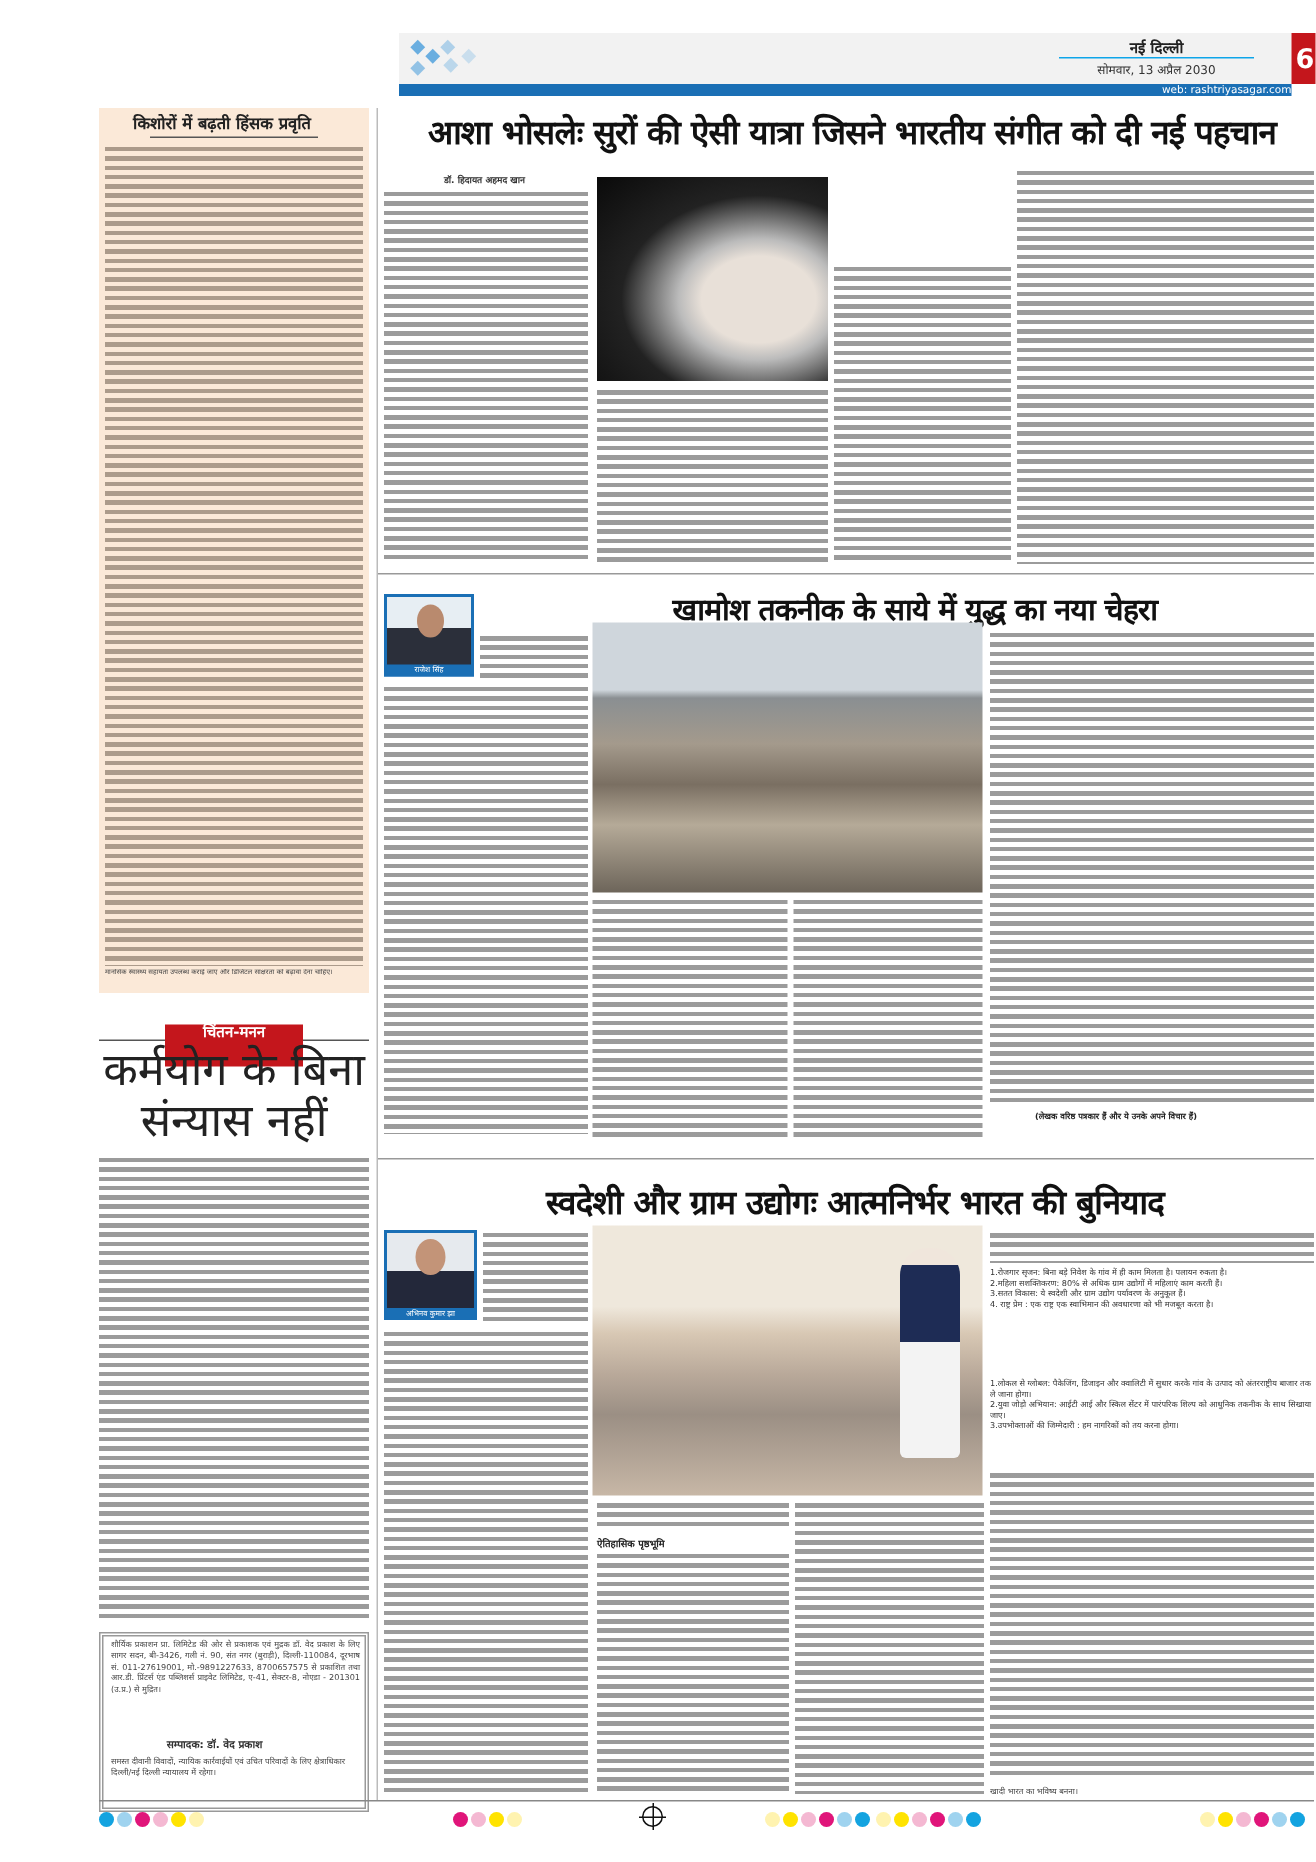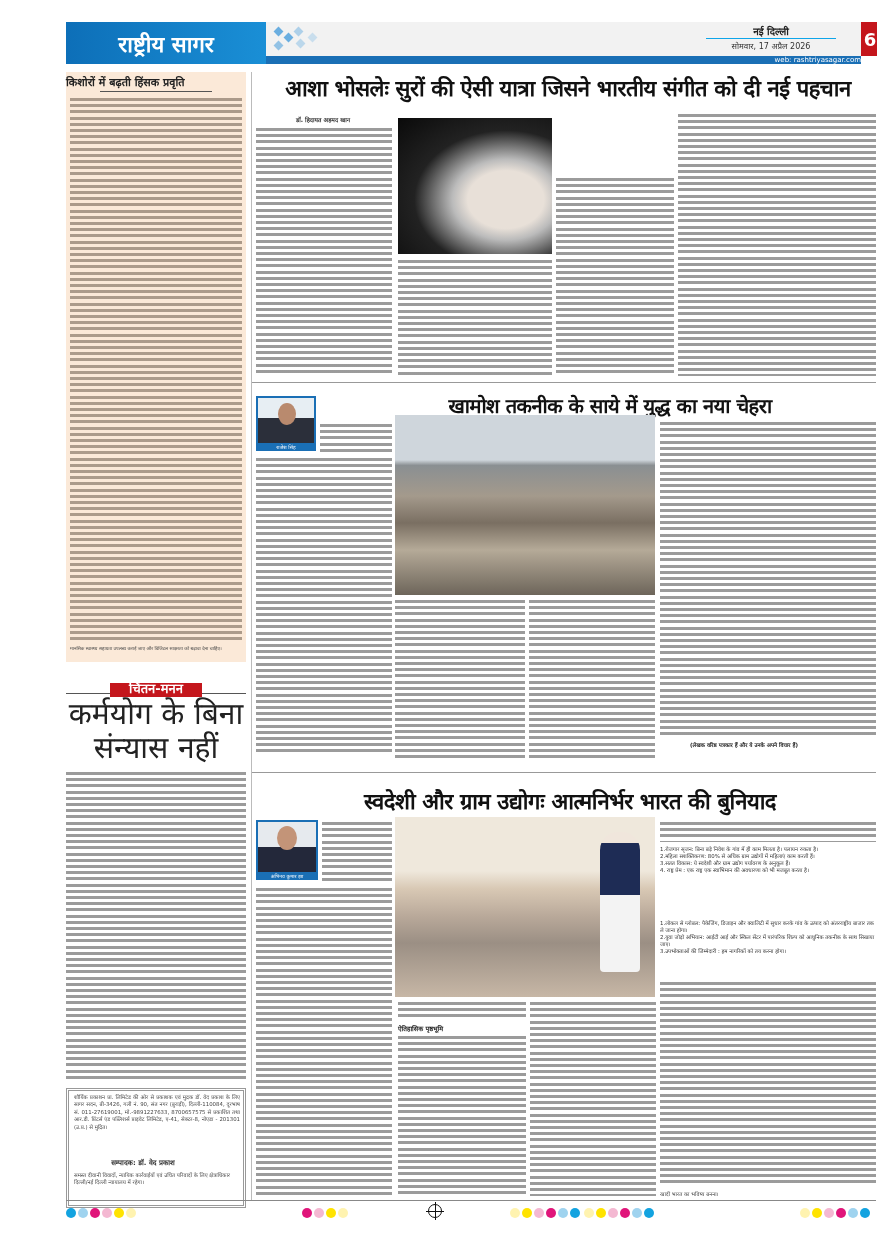--- a/index.html
+++ b/index.html
@@ -13,28 +13,28 @@
   .mid-bar{left:200px;top:0;width:595px;height:34px;background:#f2f2f2;}
   .blue-strip{left:200px;top:34px;width:595px;height:8px;background:#1a6fb5;}
   .section-title{left:340px;top:2px;width:220px;text-align:center;font-family:"DejaVu Serif",serif;font-weight:bold;font-size:22px;color:#111;}
   .city{left:640px;top:2px;width:130px;text-align:center;font-size:10px;font-weight:bold;border-bottom:1px solid #0ea5e9;}
   .date{left:640px;top:18px;width:130px;text-align:center;font-size:8px;color:#333;}
   .web{left:610px;top:34px;width:185px;text-align:right;font-size:7px;color:#fff;line-height:8px;}
   .page-num{left:795px;top:0;width:18px;height:34px;background:#c4161c;color:#fff;font-weight:bold;font-size:18px;display:flex;align-items:center;justify-content:center;}
 
   
   .left-box{left:66px;top:72px;width:180px;height:590px;background:#fbe9d8;}
-  .left-box-title{left:66px;top:74px;width:164px;font-family:"DejaVu Serif",serif;font-weight:bold;font-size:11px;color:#222;}
+  .left-box-title{left:66px;top:74px;width:164px;text-align:center;font-family:"DejaVu Serif",serif;font-weight:bold;font-size:11px;color:#222;}
   .left-box-rule{left:100px;top:91px;width:112px;height:1px;background:#555;}
   .text-block{font-size:4.6px;line-height:6.2px;color:#444;text-align:justify;overflow:hidden;}
   .text-block::after{content:"";}
   .lines{background:repeating-linear-gradient(#fff0 0 2px,#7a7a7a 2px 5px,#fff0 5px 6.2px);opacity:.75;}
   .lines-peach{background:repeating-linear-gradient(#fbe9d800 0 2px,#8a7a6a 2px 5px,#fbe9d800 5px 6.2px);opacity:.7;}
 
-  .chintan-tag{left:110px;top:683px;width:92px;height:14px;background:#c4161c;color:#fff;font-size:13px;font-weight:bold;text-align:center;line-height:11px;}
+  .chintan-tag{left:110px;top:683px;width:92px;height:28px;background:#c4161c;color:#fff;font-size:10px;font-weight:bold;text-align:center;line-height:11px;}
   .chintan-rule{left:66px;top:693px;width:180px;height:1px;background:#555;}
   .chintan-title{left:66px;top:697px;width:180px;text-align:center;font-family:"DejaVu Sans",sans-serif;font-size:30px;line-height:34px;color:#222;}
 
   .imprint-box{left:66px;top:1088px;width:180px;height:120px;border:3px double #999;box-sizing:border-box;background:#fff;}
   .imprint-text{left:74px;top:1094px;width:166px;font-size:5.4px;line-height:7.4px;color:#444;text-align:justify;}
   .editor{left:60px;top:1158px;width:166px;text-align:center;font-size:7px;font-weight:bold;color:#333;}
   .legal{left:74px;top:1172px;width:166px;font-size:5.4px;line-height:7.4px;color:#444;}
 
   
   .headline{font-family:"DejaVu Sans",sans-serif;font-weight:bold;color:#111;white-space:nowrap;letter-spacing:-0.5px;}
@@ -63,32 +63,31 @@
   .reg-mark{left:428px;top:1204px;width:14px;height:14px;border:1px solid #111;border-radius:50%;box-sizing:border-box;}
   .reg-mark::before{content:"";position:absolute;left:-3px;top:6px;width:18px;height:1px;background:#111;}
   .reg-mark::after{content:"";position:absolute;left:6px;top:-3px;width:1px;height:18px;background:#111;}
   .dot{width:10px;height:10px;border-radius:50%;position:absolute;}
   .col-rule{width:1px;background:#bbb;}
 </style>
 </head>
 <body>
 
 <div class="abs" id="masthead">
-  <div class="abs brand">राष्ट्रीय सागर</div>
   <div class="abs mid-bar"></div>
   <div class="abs brand-dots">
     <span style="left:4px;top:2px"></span>
       <span style="left:14px;top:8px"></span>
       <span style="left:4px;top:16px;opacity:.7"></span>
       <span style="left:24px;top:2px;opacity:.5"></span>
       <span style="left:26px;top:14px;opacity:.4"></span>
       <span style="left:38px;top:8px;opacity:.3"></span>
   </div>
   <div class="abs city">नई दिल्ली</div>
-  <div class="abs date">सोमवार, 17 अप्रैल 2026</div>
+  <div class="abs date">सोमवार, 13 अप्रैल 2030</div>
   <div class="abs blue-strip"></div>
   <div class="abs web">web: rashtriyasagar.com</div>
   <div class="abs page-num">6</div>
 </div>
 
 <div class="abs left-box"></div>
 <div class="abs left-box-title">किशोरों में बढ़ती हिंसक प्रवृति</div>
 <div class="abs left-box-rule"></div>
 <div class="abs text-block lines-peach" style="left:70px;top:96px;width:172px;height:548px;color:transparent">भारतीय समाज के लिए यह अत्यंत चिंताजनक है कि देश की भावी पीढ़ी अपराध और हिंसा के दलदल में धंस रही है। स्कूली बच्चों के बीच सहपाठियों और शिक्षकों पर हमले के मामले बताते हैं कि हिंसा अब आम बात हो रही है। भारतीय किशोरों में बढ़ती हिंसक प्रवृत्ति एक गंभीर सामाजिक संकट है, जो मानसिक तनाव, नशा, हिंसक मीडिया और पारिवारिक-सामाजिक टकराव के कारण विकराल रूप ले रही है। यह स्थिति शिक्षा प्रणाली, पारिवारिक संवाद की कमी और सोशल मीडिया के अनियंत्रित प्रभाव को उजागर करती है, जिस पर तत्काल अंकुश लगाना आवश्यक है। अधिकांश अध्ययन के अनुसार, लगभग 35.8 प्रतिशत किशोर मानसिक तनाव, अनिद्रा और एंग्जायटी जैसी समस्याओं से जूझ रहे हैं।</div>
 <div class="abs text-block" style="left:70px;top:646px;width:172px;height:14px;">मानसिक स्वास्थ्य सहायता उपलब्ध कराई जाए और डिजिटल साक्षरता को बढ़ावा देना चाहिए।</div>

